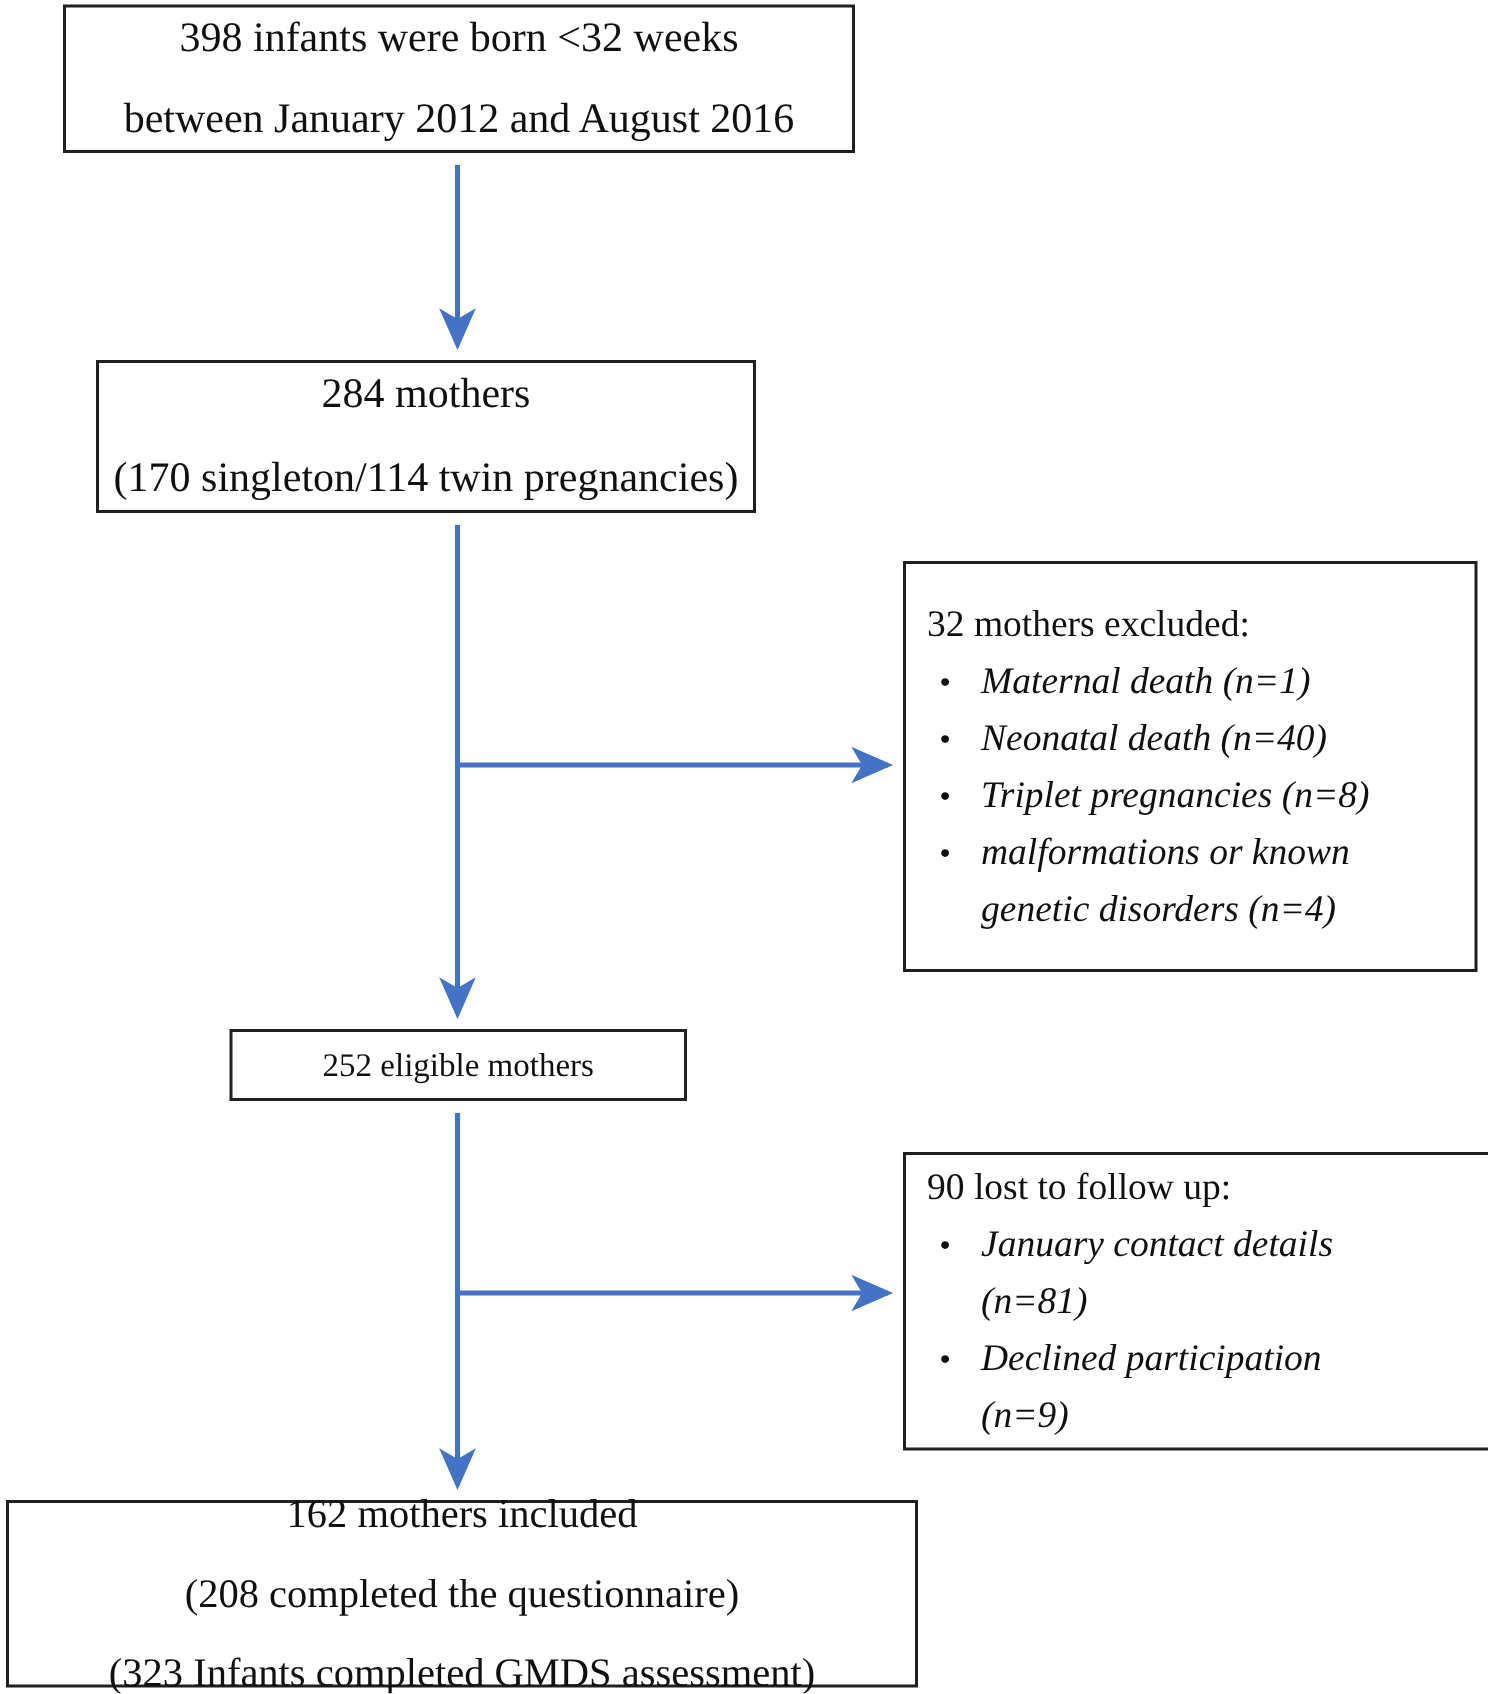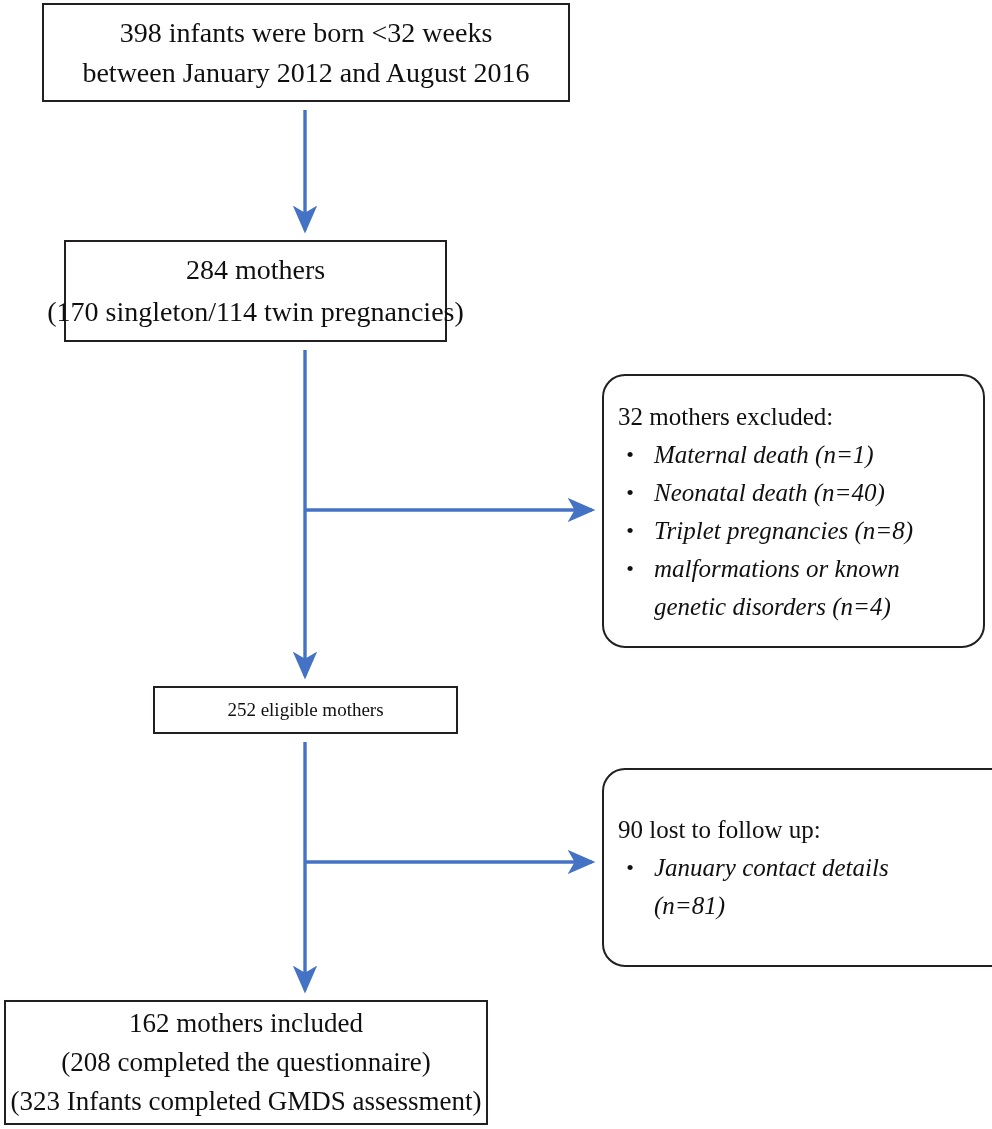--- a/index.html
+++ b/index.html
@@ -33,67 +33,67 @@
     border: 2px solid #231f20;
     background: #ffffff;
     display: flex;
     flex-direction: column;
     justify-content: center;
     z-index: 2;
   }
   .node.centered {
     align-items: center;
     text-align: center;
+    gap: 14px;
   }
   .node.listbox {
     align-items: flex-start;
     text-align: left;
-    border-radius: 23px;
   }
   .line {
     display: block;
     white-space: nowrap;
   }
 
   
   #node-births {
     left: 42px;  top: 3px;
     width: 528px; height: 99px;
     font-size: 28px;
     line-height: 40px;
   }
   #node-mothers {
     left: 64px;  top: 240px;
-    width: 383px; height: 102px;
+    width: 440px; height: 102px;
     font-size: 28px;
     line-height: 42px;
   }
   #node-excluded {
     left: 602px; top: 374px;
     width: 383px; height: 274px;
     font-size: 25px;
     line-height: 38px;
     padding: 12px 0 10px 14px;
   }
   #node-eligible {
     left: 153px; top: 686px;
     width: 305px; height: 48px;
-    font-size: 19px;
+    font-size: 22px;
     line-height: 34px;
   }
   #node-lost {
     left: 602px; top: 768px;
     width: 447px; height: 199px;
     font-size: 25px;
     line-height: 38px;
     padding: 10px 0 10px 14px;
   }
   #node-included {
     left: 4px;   top: 1000px;
-    width: 484px; height: 125px;
+    width: 608px; height: 125px;
     font-size: 27px;
     line-height: 39px;
   }
 
   
   .lead {
     display: block;
     white-space: nowrap;
   }
   ul.bullets {
@@ -173,20 +173,24 @@
     <span class="line">252 eligible  mothers</span>
   </div>
 
   <div class="node listbox" id="node-lost">
     <span class="lead">90 lost  to follow  up:</span>
     <ul class="bullets">
       <li>
         <span>January  contact  details</span>
         <span class="sub">(n=81)</span>
       </li>
+      <li>
+        <span>Declined  participation</span>
+        <span class="sub">(n=9)</span>
+      </li>
     </ul>
   </div>
 
   <div class="node centered" id="node-included">
     <span class="line">162 mothers  included</span>
     <span class="line">(208 completed  the  questionnaire)</span>
     <span class="line">(323 Infants  completed  GMDS assessment)</span>
   </div>
 
 </div>

